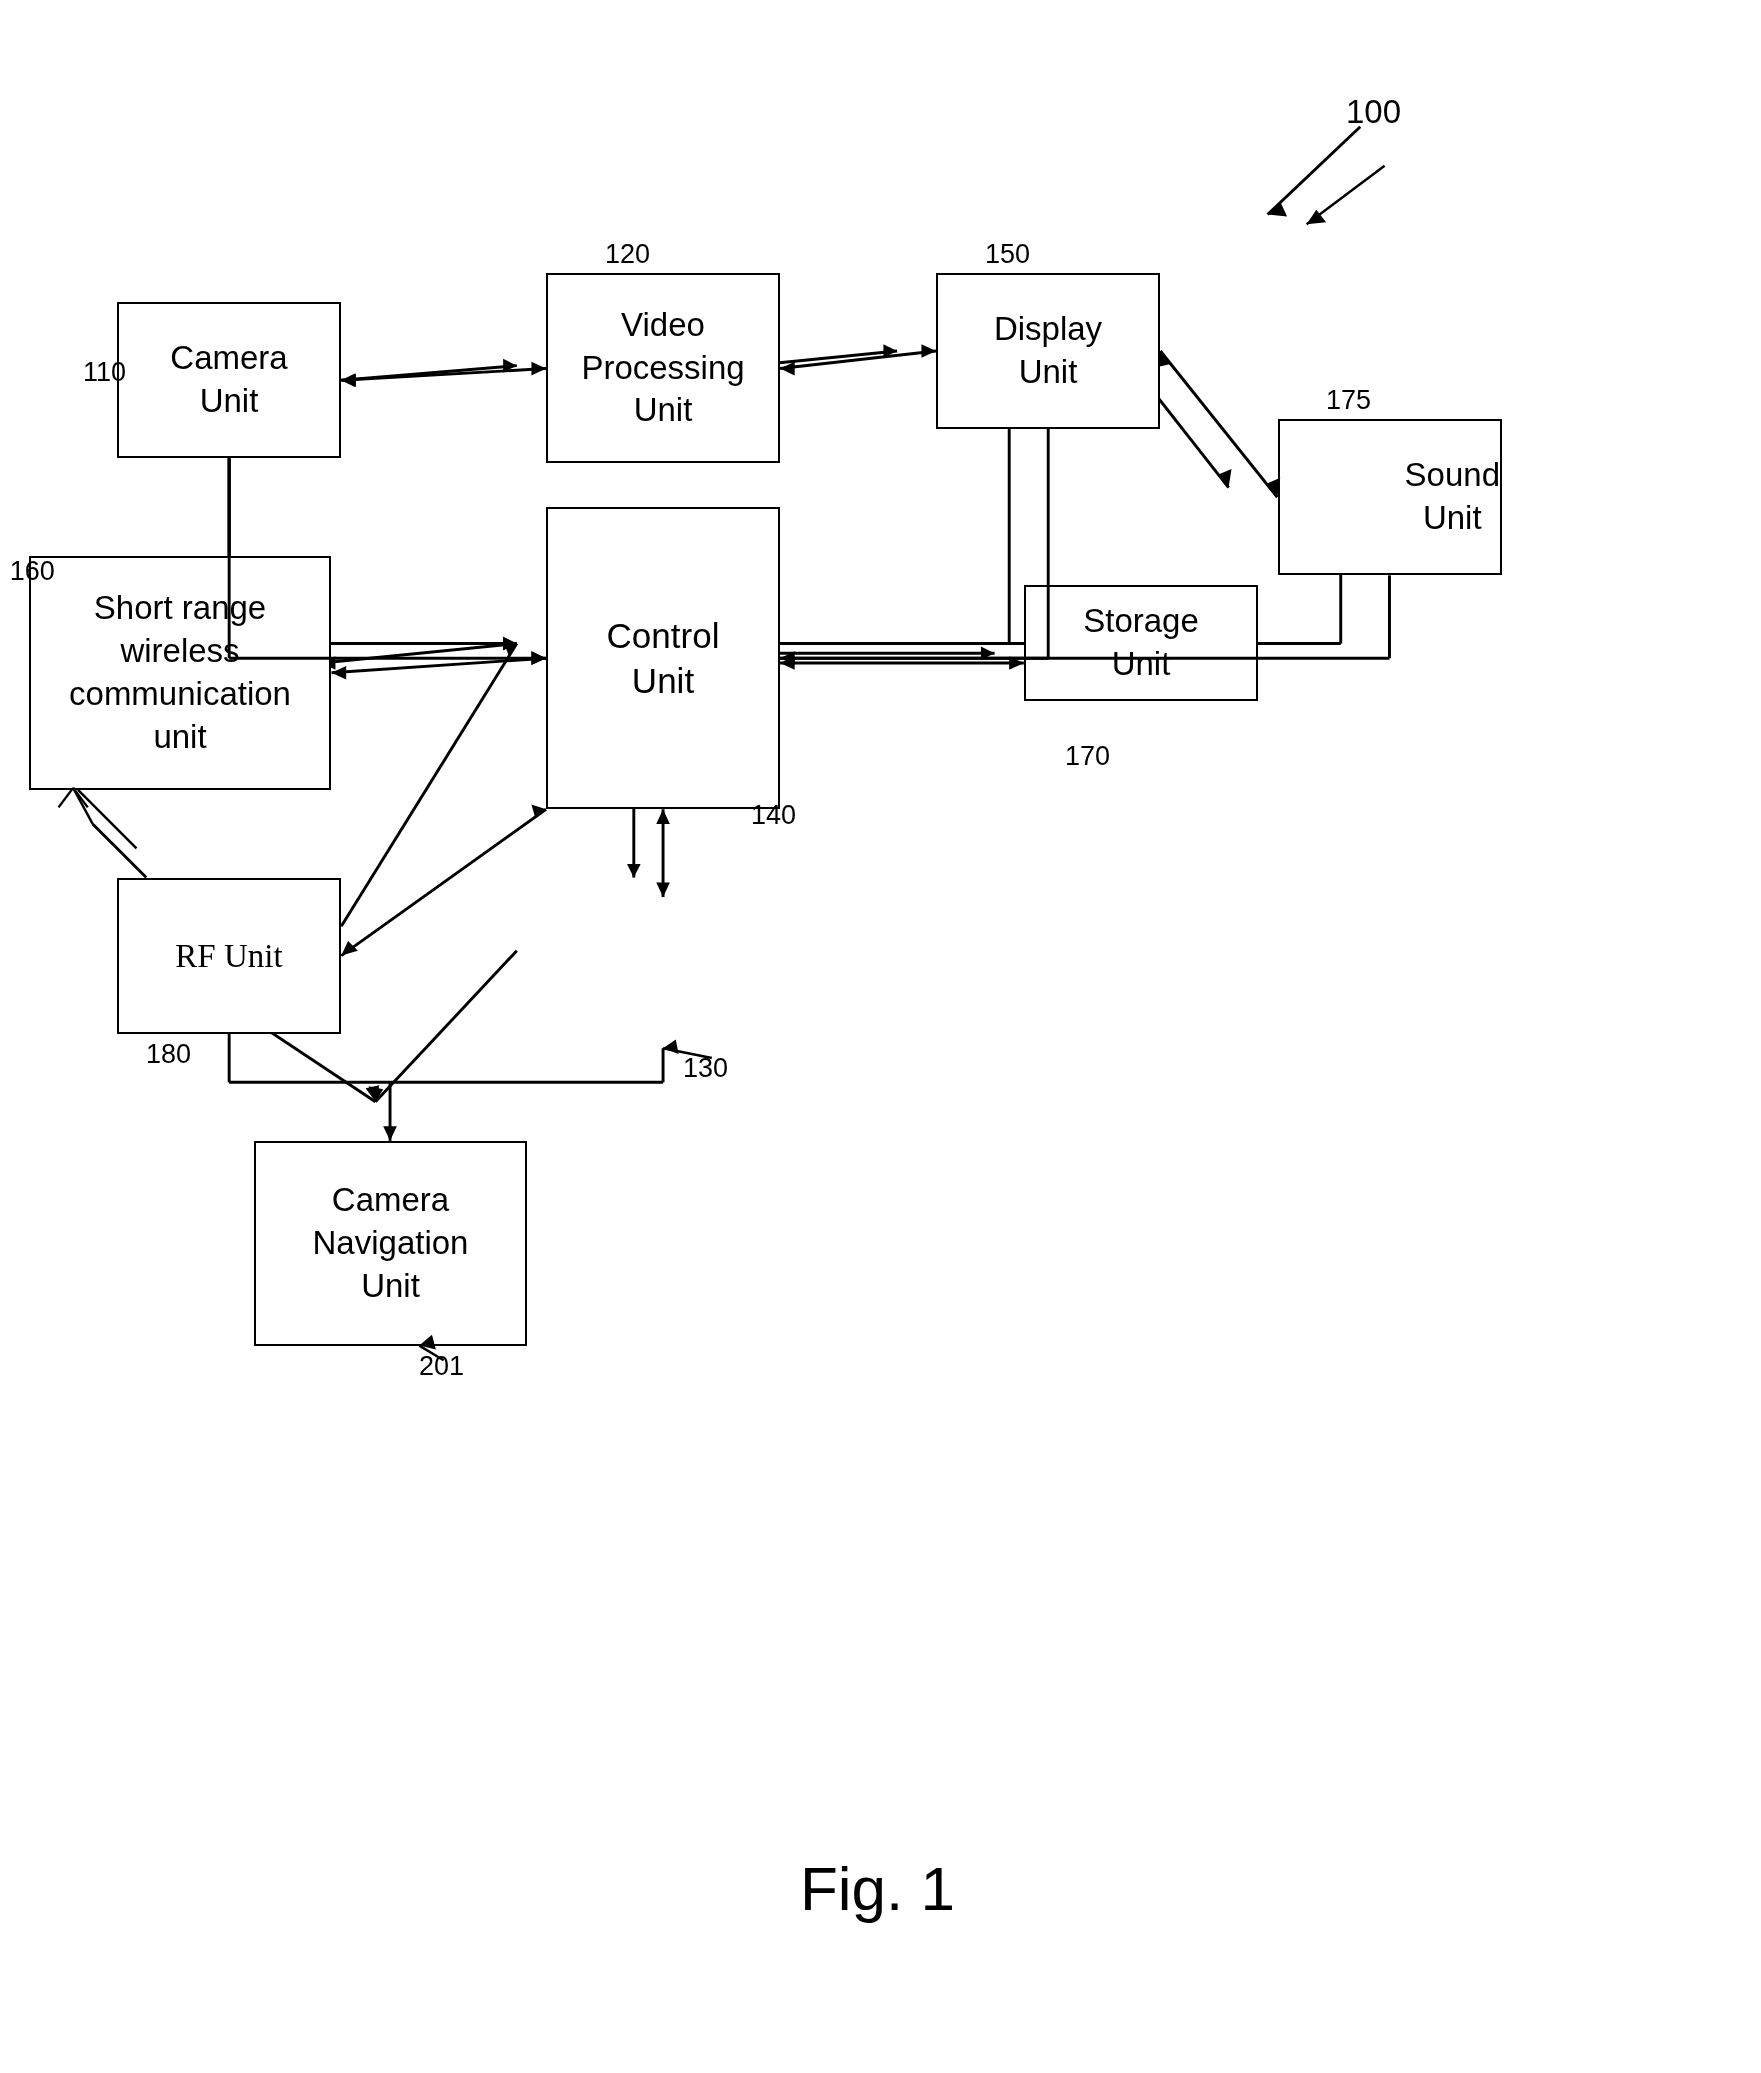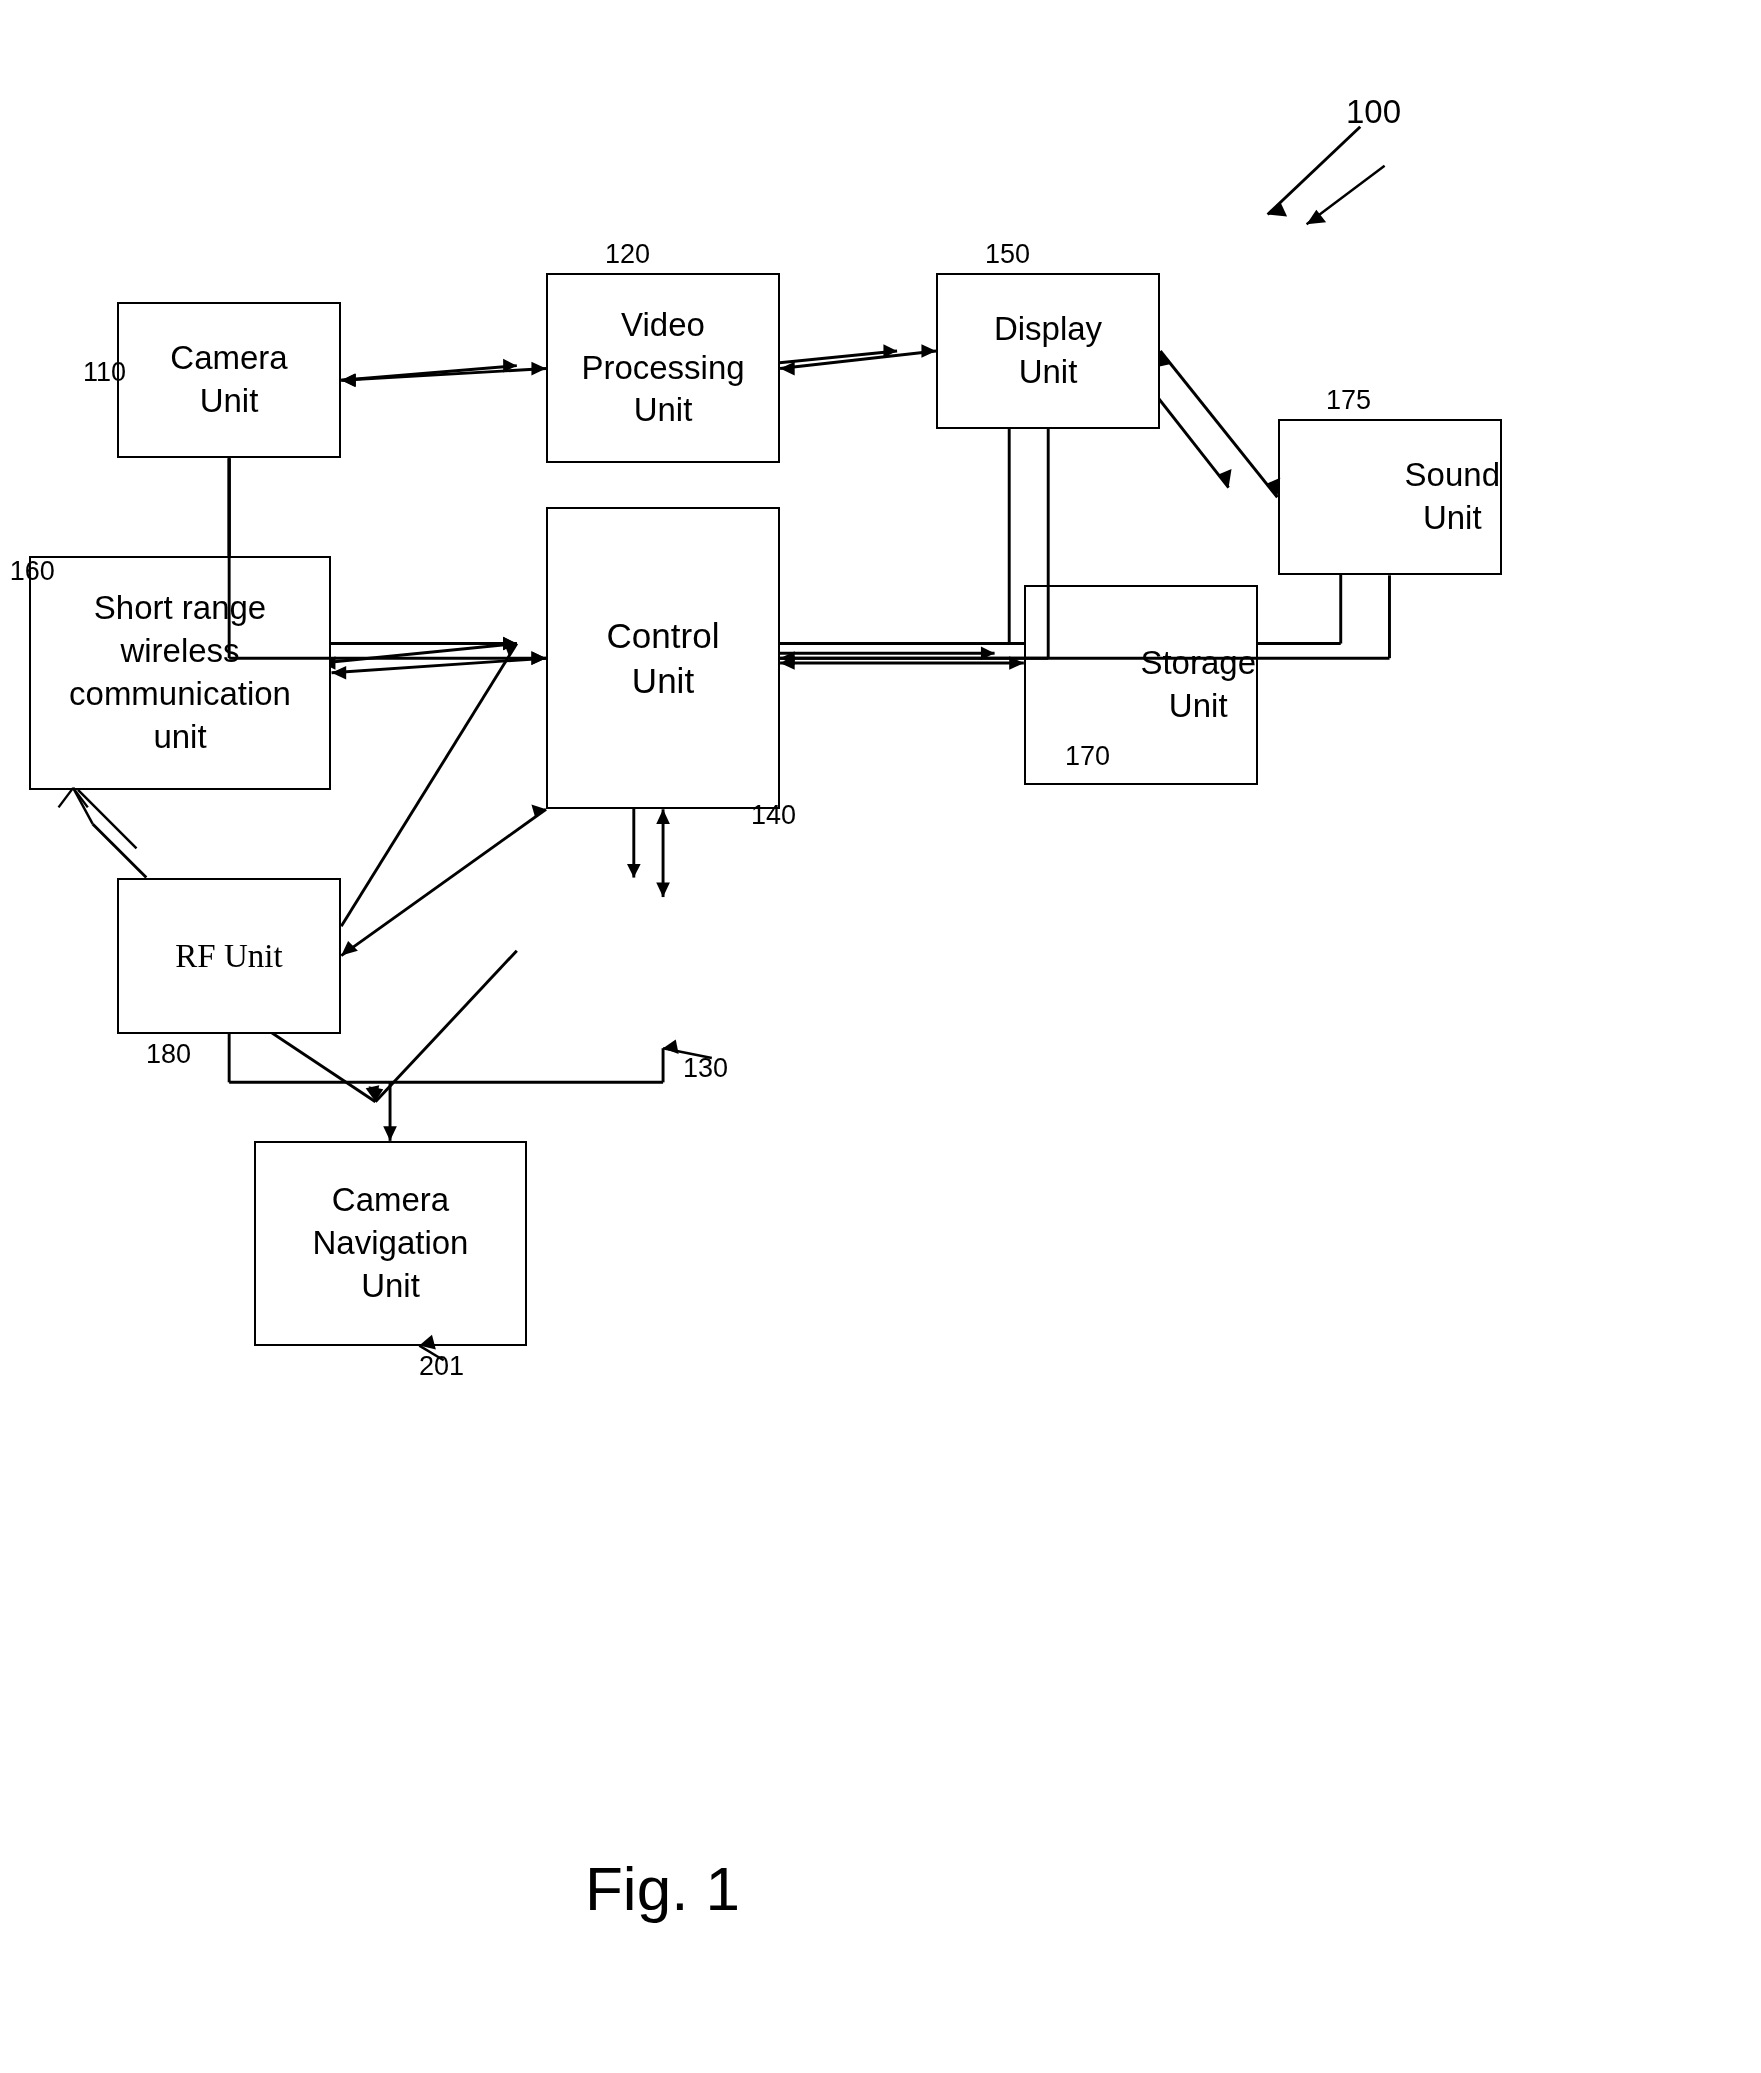--- a/index.html
+++ b/index.html
@@ -41,21 +41,21 @@
       position: absolute;
       font-size: 27px;
       font-weight: normal;
       color: #000;
     }
     .fig-label {
       position: absolute;
       font-size: 62px;
       font-weight: normal;
       color: #000;
-      text-align: left;
+      text-align: center;
     }
   </style>
 </head>
 <body>
 
 <div class="diagram-container">
 
   <svg xmlns="http://www.w3.org/2000/svg" viewBox="0 0 1806 2126" width="1761" height="2073">
 
     <line x1="1420" y1="170" x2="1340" y2="230" stroke="#000" stroke-width="2.5"></line>
@@ -157,21 +157,21 @@
   </div>
 
   <div class="block" style="left:546px; top:507px; width:234px; height:302px; font-size:35px;">
     <span style="white-space:pre-line;">Control
 Unit</span>
   </div>
   <div class="label" style="left:751px; top:800px;">
     <span>140</span>
   </div>
 
-  <div class="block" style="left:1024px; top:585px; width:234px; height:200px; font-size:33px;justify-content:flex-end;">
+  <div class="block" style="left:1024px; top:585px; width:234px; height:116px; font-size:33px;">
     <span style="white-space:pre-line;">Storage
 Unit</span>
   </div>
   <div class="label" style="left:1051px; top:741px;margin-left:14px;">
     <span>170</span>
   </div>
 
   <div class="block" style="left:117px; top:878px; width:224px; height:156px; font-size:33px;font-family:Liberation Serif, serif;">
     <span>RF Unit</span>
   </div>

